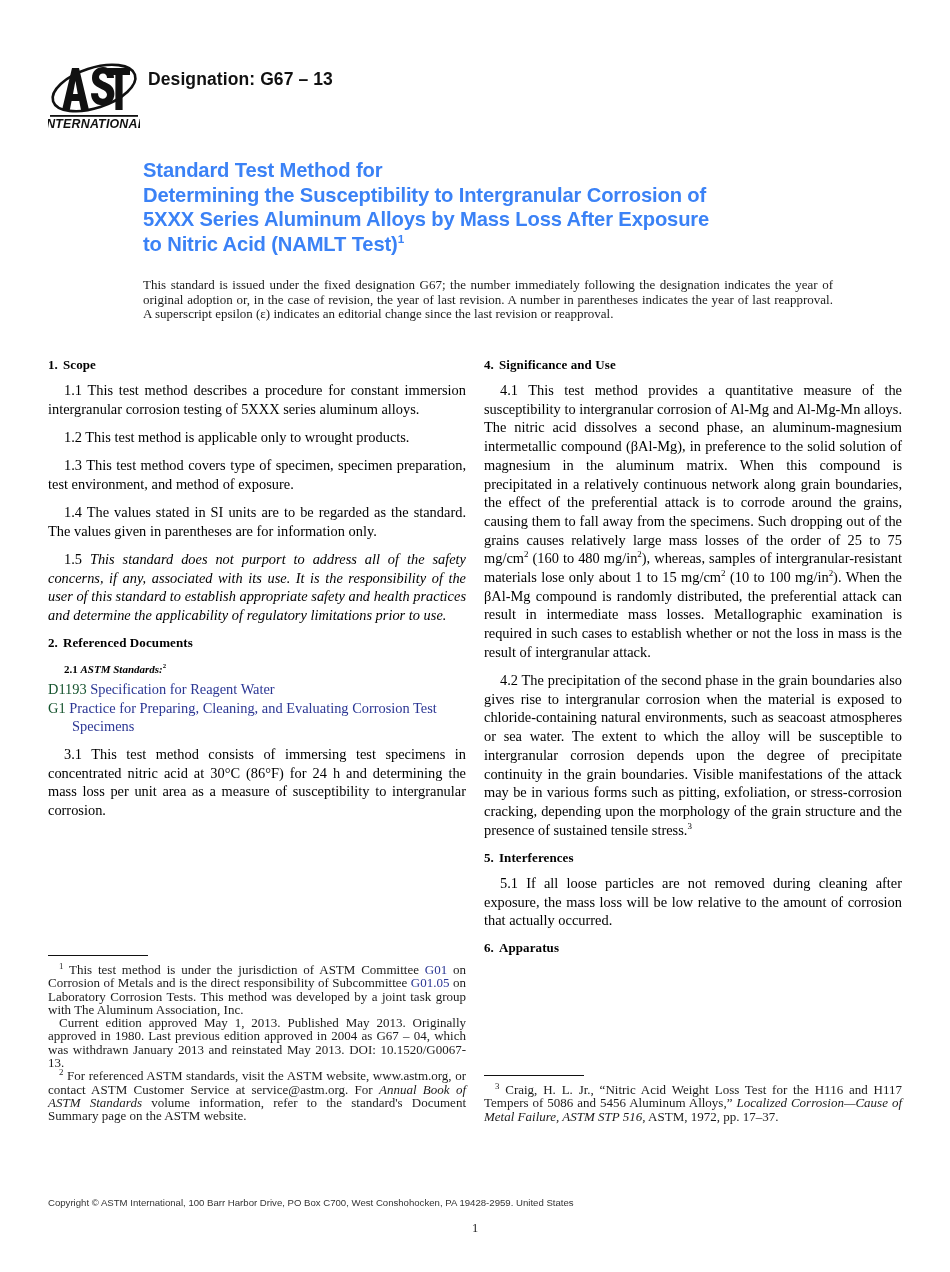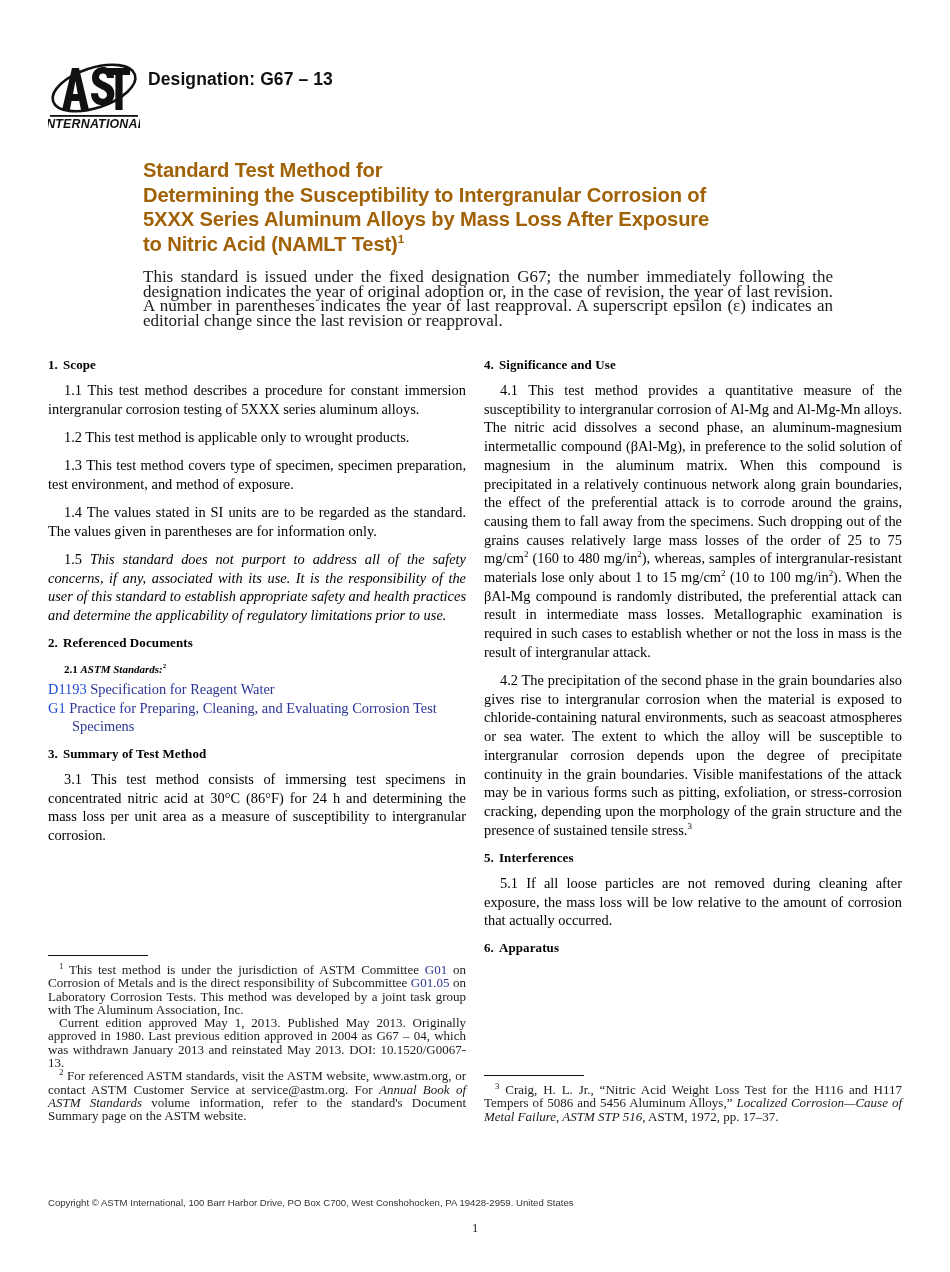--- a/index.html
+++ b/index.html
@@ -57,37 +57,37 @@
     position: absolute;
     left: 143px;
     top: 158px;
     width: 690px;
   }
   .title-line {
     font-family: "Liberation Sans", "DejaVu Sans", sans-serif;
     font-weight: bold;
     font-size: 20.2px;
     line-height: 24.5px;
-    color: #a16207;
+    color: #3b82f6;
     letter-spacing: -0.15px;
     white-space: nowrap;
   }
   .title-line sup {
     font-size: 0.58em;
     vertical-align: super;
     line-height: 0;
   }
 
   
   .intro {
     position: absolute;
     left: 143px;
-    top: 270px;
+    top: 278px;
     width: 690px;
-    font-size: 17px;
+    font-size: 13px;
     line-height: 14.6px;
     text-align: justify;
     color: #1b1b1b;
   }
 
   
   .col {
     position: absolute;
     top: 356px;
     width: 418px;
@@ -137,21 +137,21 @@
     margin: 0 0 9px 0;
     padding: 0;
   }
   ul.reflist li {
     font-size: 14.4px;
     line-height: 18.7px;
     padding-left: 24px;
     text-indent: -24px;
     margin: 0;
   }
-  .ref-id    { color: #1d4ed8; }
+  .ref-id    { color: #14532d; }
   .ref-title { color: #2b3694; }
 
   
   .footnotes {
     position: absolute;
     width: 418px;
   }
   .fn-left  { left: 48px;  top: 955px; }
   .fn-right { left: 484px; top: 1075px; }
   .fn-rule {
@@ -244,23 +244,20 @@
 
     <h2 class="sec sec-gap">
       <span class="num">2.</span><span>Referenced Documents</span>
     </h2>
     <p class="ref-head"><span>2.1</span> <span class="lbl">ASTM Standards:</span><sup>2</sup></p>
     <ul class="reflist">
       <li><span class="ref-id">D1193</span> <span class="ref-title">Specification for Reagent Water</span></li>
       <li><span class="ref-id">G1</span> <span class="ref-title">Practice for Preparing, Cleaning, and Evaluating Corrosion Test Specimens</span></li>
     </ul>
 
-    <h2 class="sec sec-gap">
-      <span class="num">3.</span><span>Summary of Test Method</span>
-    </h2>
     <p class="para">3.1 This test method consists of immersing test specimens in concentrated nitric acid at 30°C (86°F) for 24 h and determining the mass loss per unit area as a measure of susceptibility to intergranular corrosion.</p>
   </div>
 
   <div class="col col-right">
 
     <h2 class="sec">
       <span class="num">4.</span><span>Significance and Use</span>
     </h2>
     <p class="para"><span>4.1 This test method provides a quantitative measure of the susceptibility to intergranular corrosion of Al-Mg and Al-Mg-Mn alloys. The nitric acid dissolves a second phase, an aluminum-magnesium intermetallic compound (βAl-Mg), in preference to the solid solution of magnesium in the aluminum matrix. When this compound is precipitated in a relatively continuous network along grain boundaries, the effect of the preferential attack is to corrode around the grains, causing them to fall away from the specimens. Such dropping out of the grains causes relatively large mass losses of the order of 25 to 75 mg/cm</span><sup>2</sup><span> (160 to 480 mg/in</span><sup>2</sup><span>), whereas, samples of intergranular-resistant materials lose only about 1 to 15 mg/cm</span><sup>2</sup><span> (10 to 100 mg/in</span><sup>2</sup><span>). When the βAl-Mg compound is randomly distributed, the preferential attack can result in intermediate mass losses. Metallographic examination is required in such cases to establish whether or not the loss in mass is the result of intergranular attack.</span></p>
 

